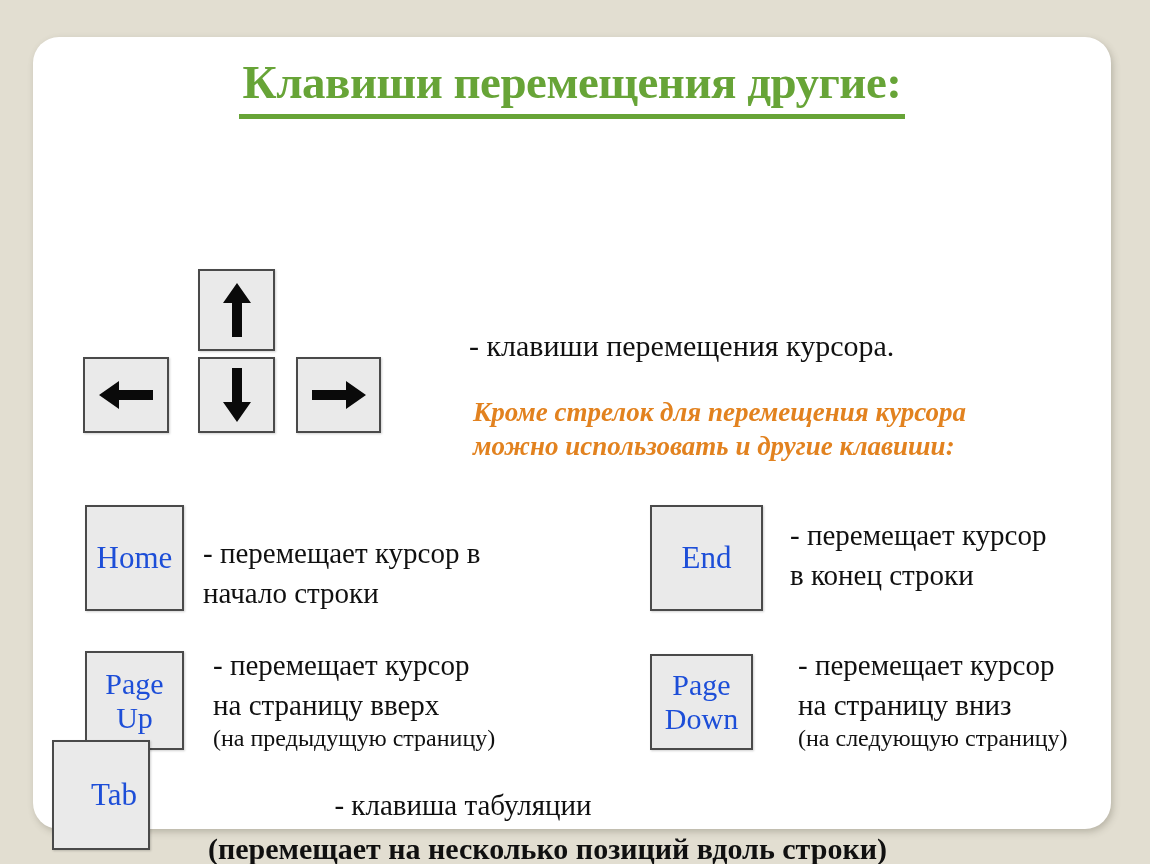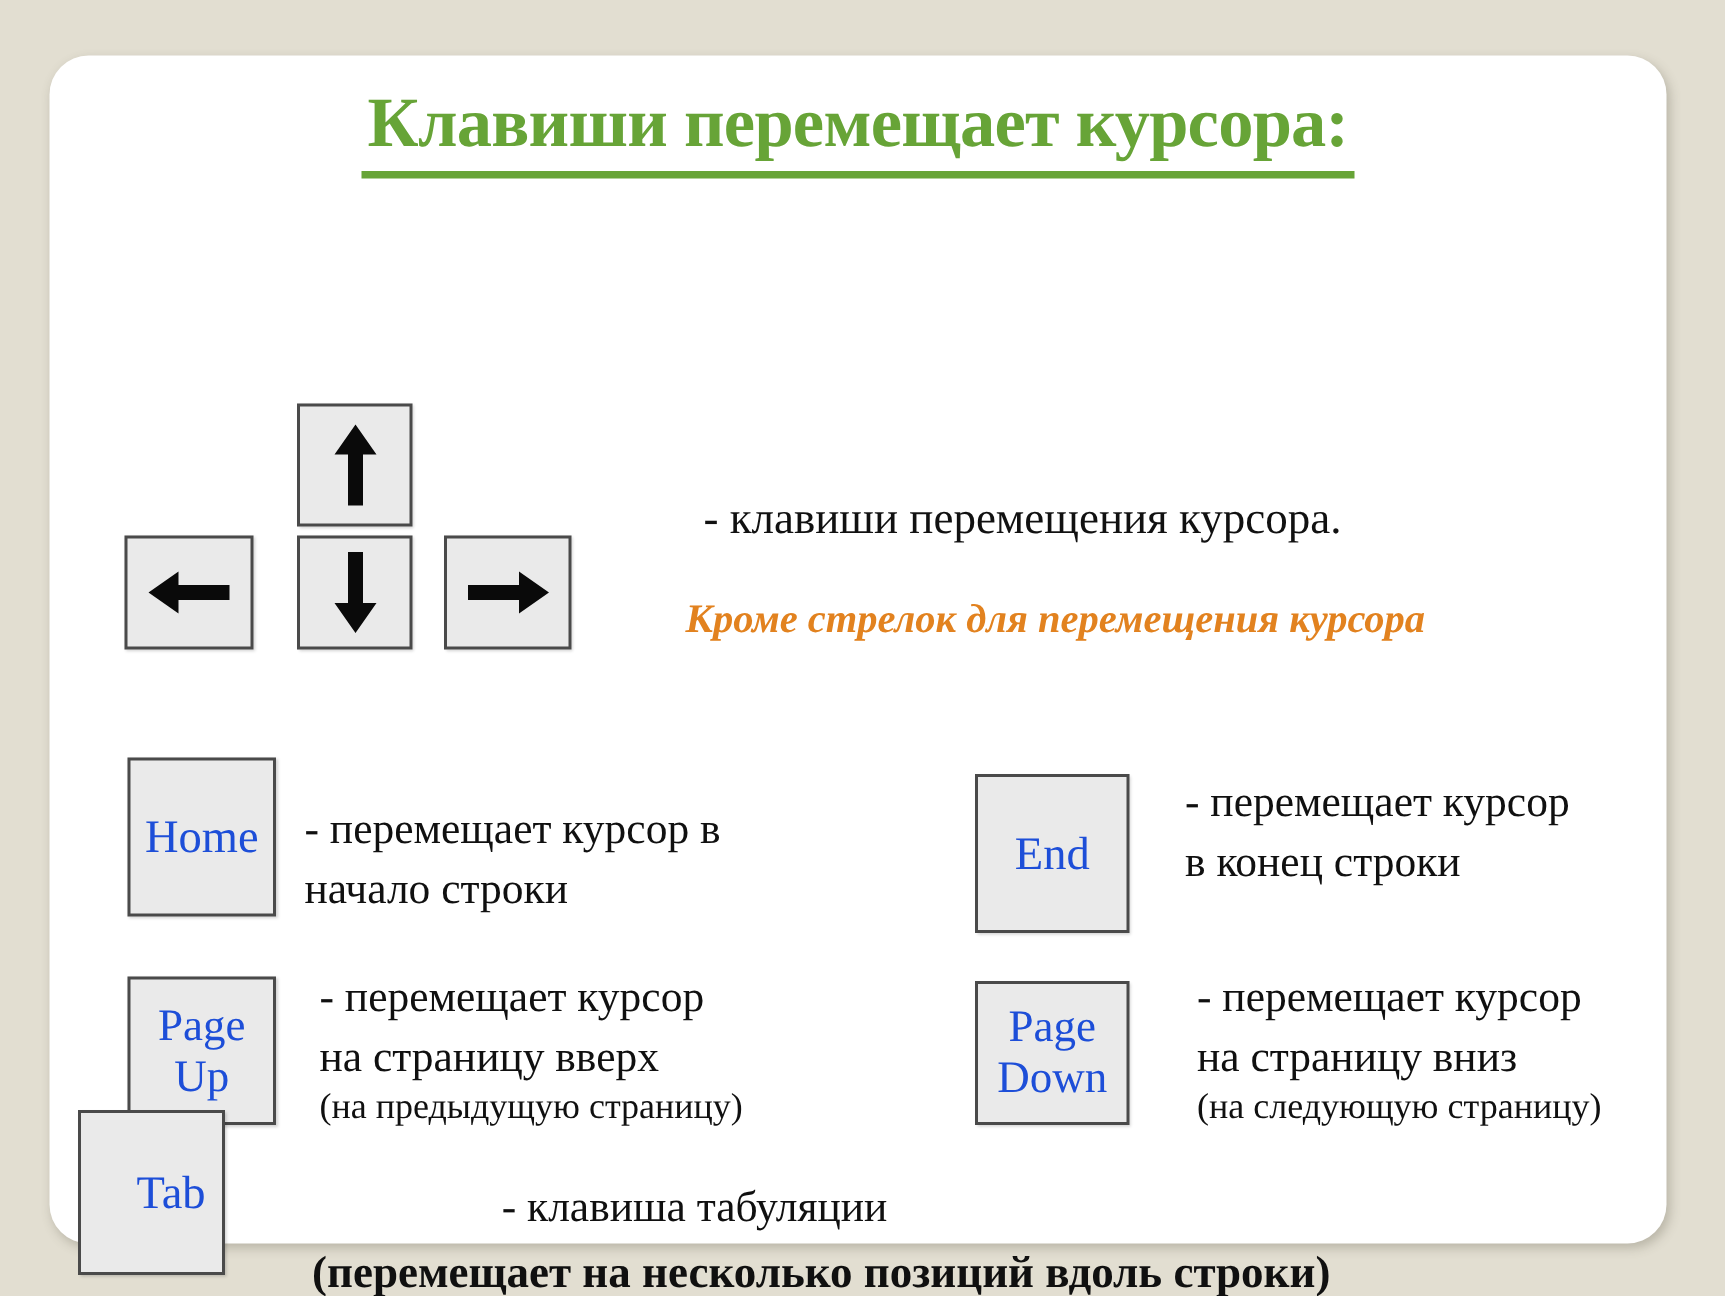--- a/index.html
+++ b/index.html
@@ -83,21 +83,21 @@
     top: 291px;
     width: 600px;
     font-size: 30px;
     line-height: 36px;
     color: #111111;
     white-space: nowrap;
     margin-left: 44px;
   }
   #note-block {
     position: absolute;
-    left: 424px;
+    left: 440px;
     top: 358px;
     width: 640px;
     color: #e2821f;
     font-weight: bold;
     font-style: italic;
     font-size: 27px;
     line-height: 34px;
     white-space: nowrap;
   }
 
@@ -111,21 +111,21 @@
   .desc .sub {
     display: block;
     font-size: 24px;
     line-height: 26px;
   }
 
   
   #home-key   { left: 52px; top: 468px; width: 99px; height: 106px; }
   #home-desc  { left: 170px; top: 496px; width: 420px; }
   
-  #end-key    { left: 617px; top: 479px; width: 103px; height: 106px; }
+  #end-key    { left: 617px; top: 468px; width: 113px; height: 106px; }
   #end-desc   { left: 757px; top: 478px; width: 360px; }
 
   
   #pageup-key  { left: 52px; top: 614px; width: 99px; height: 99px; }
   #pageup-desc { left: 180px; top: 608px; width: 420px; }
   
   #pagedown-key  { left: 617px; top: 617px; width: 103px; height: 96px; }
   #pagedown-desc { left: 765px; top: 608px; width: 370px; }
 
   
@@ -144,21 +144,21 @@
     z-index: 6;
   }
   .keystack { display: block; }
 </style>
 </head>
 <body>
 
 <div id="slide-card">
 
   <div id="title-block">
-    <span id="title-text">Клавиши перемещает курсора:</span>
+    <span id="title-text">Клавиши перемещения другие:</span>
   </div>
 
   <div class="keybox" id="arrow-up-key">
     <span>
       <svg class="arrow-svg" width="30" height="58" viewBox="0 0 30 58">
         <polygon points="15,2 29,22 20,22 20,56 10,56 10,22 1,22" fill="#0a0a0a"></polygon>
       </svg>
     </span>
   </div>
 
@@ -183,20 +183,21 @@
       <svg class="arrow-svg" width="58" height="30" viewBox="0 0 58 30">
         <polygon points="56,15 36,1 36,10 2,10 2,20 36,20 36,29" fill="#0a0a0a"></polygon>
       </svg>
     </span>
   </div>
 
   <div id="arrows-desc">- клавиши перемещения курсора.</div>
 
   <div id="note-block">
     <div>Кроме стрелок для перемещения курсора</div>
+    <div>можно использовать и другие клавиши:</div>
   </div>
 
   <div class="keybox" id="home-key">
     <span class="klabel">Home</span>
   </div>
   <div class="desc" id="home-desc">
     <div>- перемещает курсор в</div>
     <div>начало строки</div>
   </div>
 

